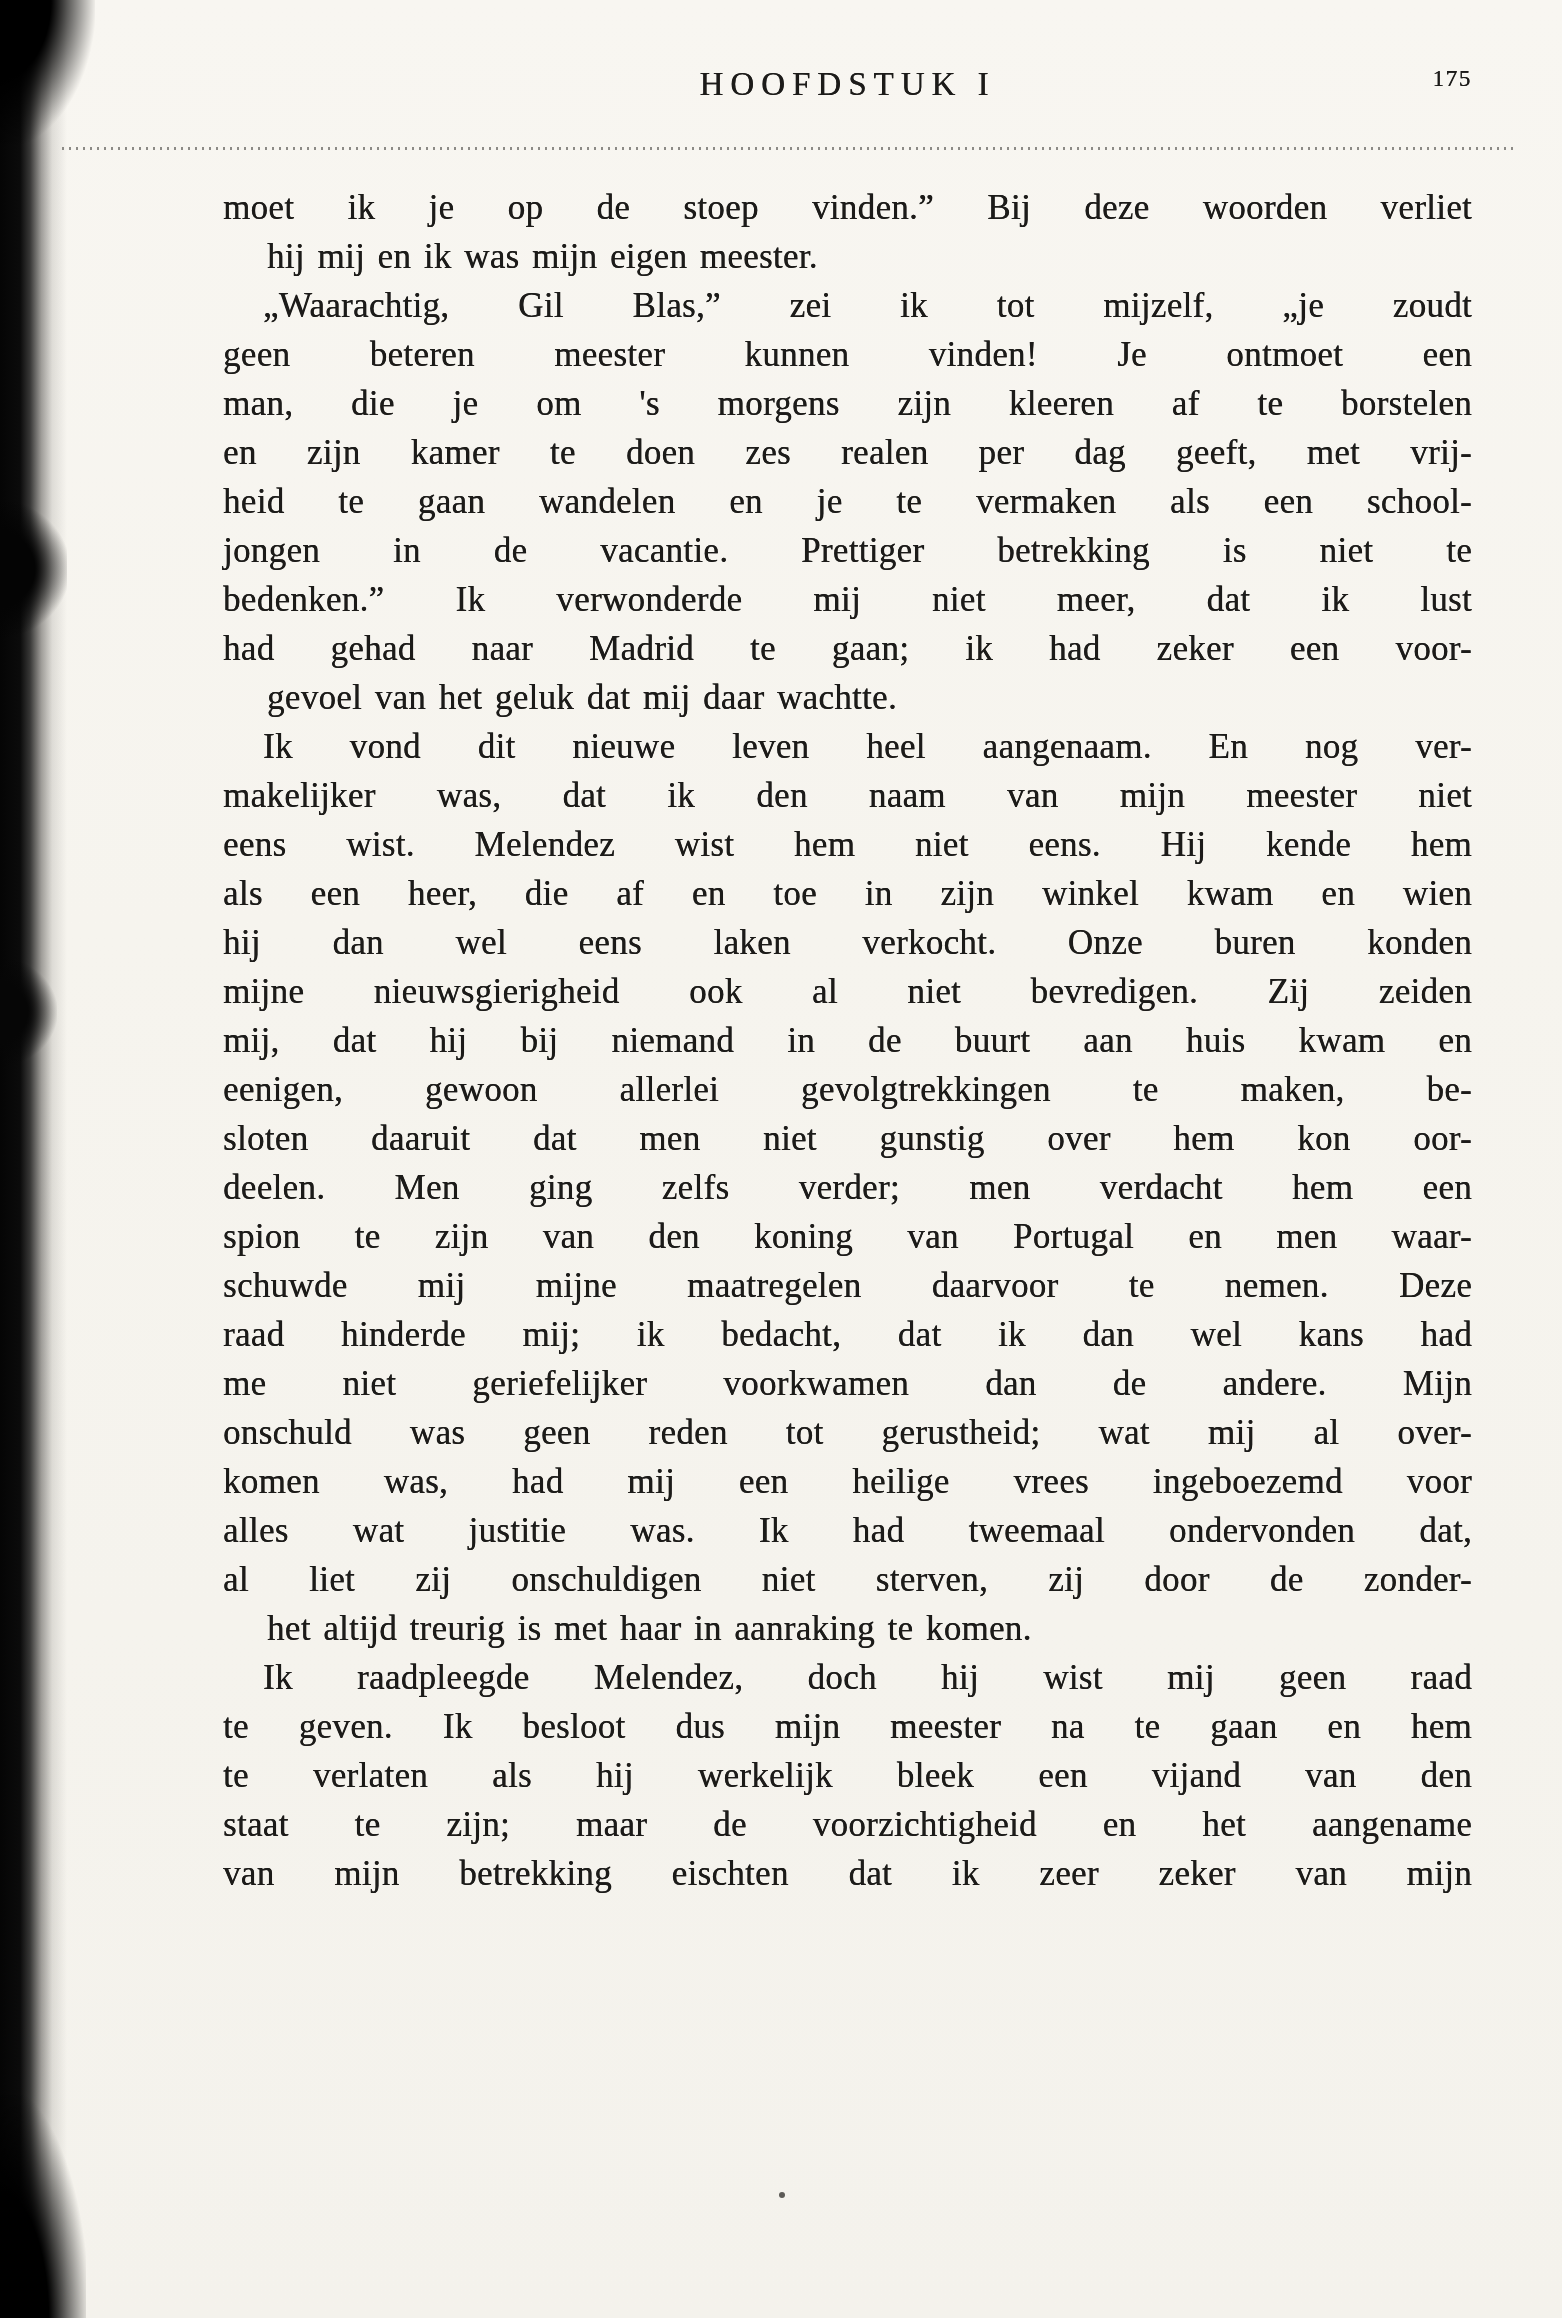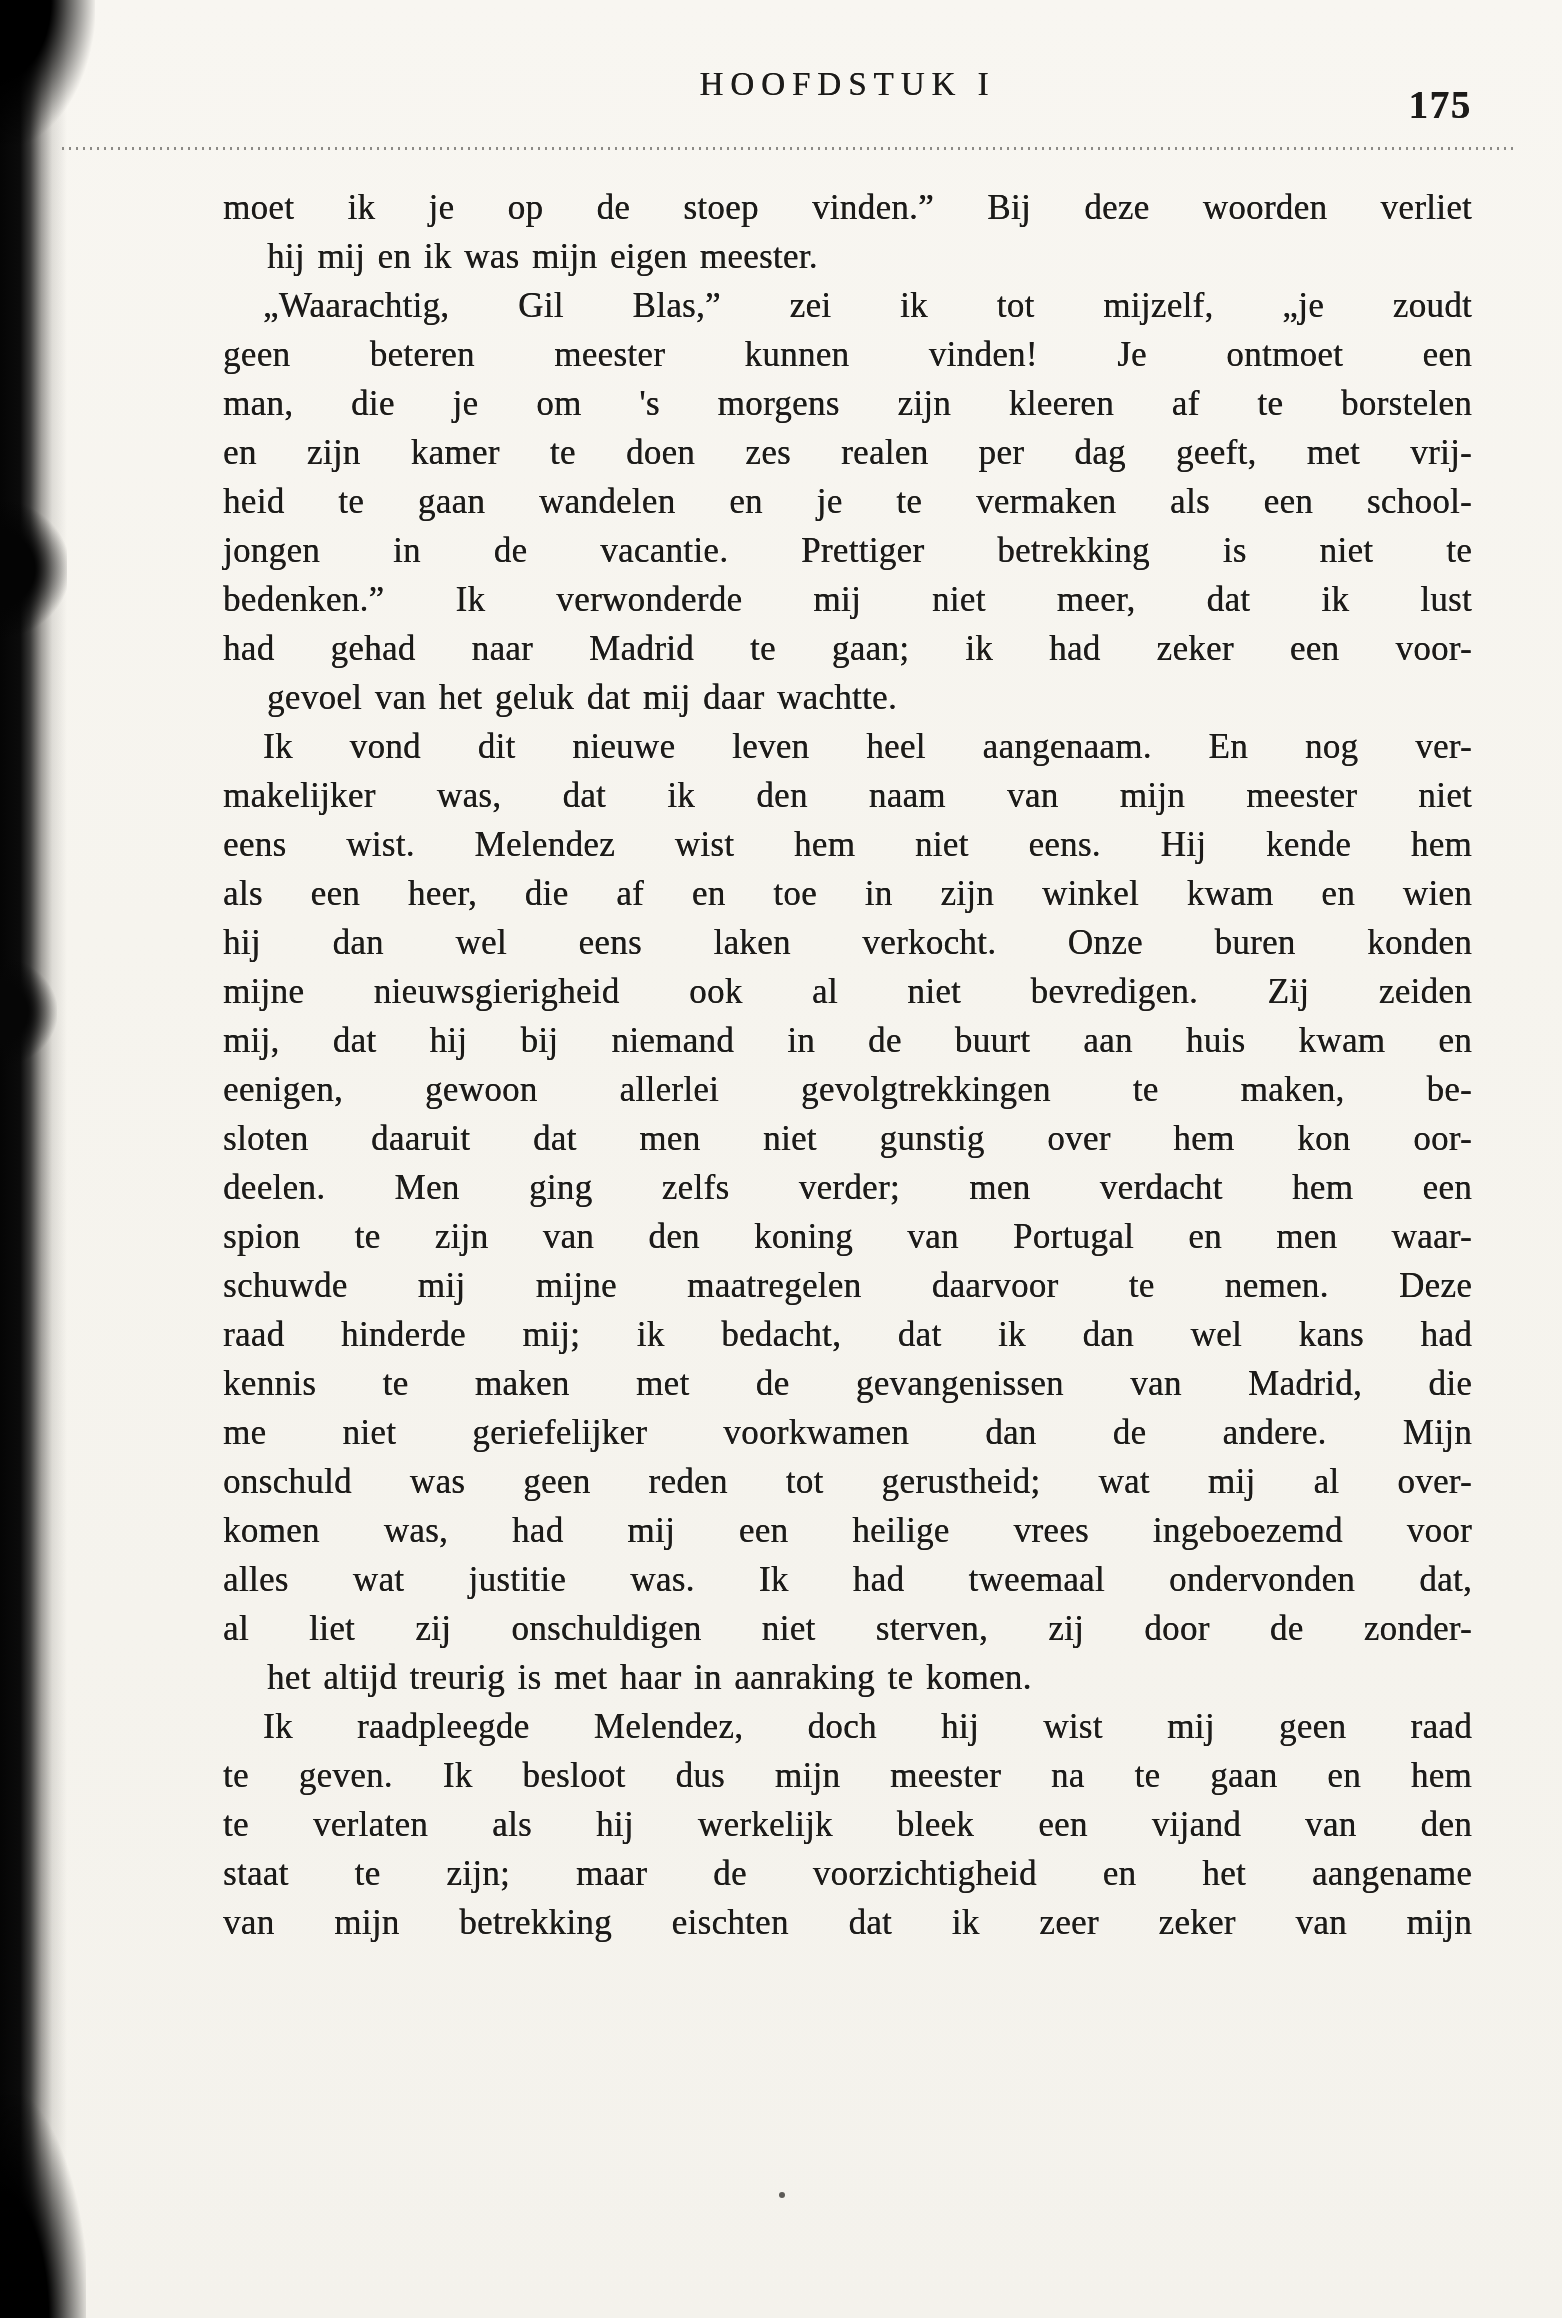--- a/index.html
+++ b/index.html
@@ -45,22 +45,22 @@
   .header{
     position:absolute;top:66px;left:223px;width:1249px;height:45px;
     color:var(--ink);
   }
   .chapter{
     position:absolute;left:50%;transform:translateX(-50%);
     font-size:33px;letter-spacing:7px;white-space:nowrap;
     text-shadow:0.3px 0 0 currentColor;
   }
   .pagenum{
-    position:absolute;right:0;top:16px;
-    font-size:39px;font-weight:bold;letter-spacing:1.7px;
+    position:absolute;right:0;top:0;
+    font-size:23px;font-weight:normal;letter-spacing:1.7px;
     text-shadow:0.3px 0 0 currentColor;
   }
   
   .rule{
     position:absolute;top:147px;left:62px;right:47px;height:2.6px;
     background-image:repeating-linear-gradient(90deg,
       #8c8a86 0px,#8c8a86 2.2px,rgba(0,0,0,0) 2.2px,rgba(0,0,0,0) 7px);
   }
   
   .text{
@@ -127,21 +127,20 @@
         <div class="line">als een heer, die af en toe in zijn winkel kwam en wien</div>
         <div class="line">hij dan wel eens laken verkocht. Onze buren konden</div>
         <div class="line">mijne nieuwsgierigheid ook al niet bevredigen. Zij zeiden</div>
         <div class="line">mij, dat hij bij niemand in de buurt aan huis kwam en</div>
         <div class="line">eenigen, gewoon allerlei gevolgtrekkingen te maken, be-</div>
         <div class="line">sloten daaruit dat men niet gunstig over hem kon oor-</div>
         <div class="line">deelen. Men ging zelfs verder; men verdacht hem een</div>
         <div class="line">spion te zijn van den koning van Portugal en men waar-</div>
         <div class="line">schuwde mij mijne maatregelen daarvoor te nemen. Deze</div>
         <div class="line">raad hinderde mij; ik bedacht, dat ik dan wel kans had</div>
-        <div class="line">kennis te maken met de gevangenissen van Madrid, die</div>
         <div class="line">me niet geriefelijker voorkwamen dan de andere. Mijn</div>
         <div class="line">onschuld was geen reden tot gerustheid; wat mij al over-</div>
         <div class="line">komen was, had mij een heilige vrees ingeboezemd voor</div>
         <div class="line">alles wat justitie was. Ik had tweemaal ondervonden dat,</div>
         <div class="line">al liet zij onschuldigen niet sterven, zij door de zonder-</div>
         <div class="line end">het altijd treurig is met haar in aanraking te komen.</div>
       </div>
       <div class="para">
         <div class="line indent">Ik raadpleegde Melendez, doch hij wist mij geen raad</div>
         <div class="line">te geven. Ik besloot dus mijn meester na te gaan en hem</div>

